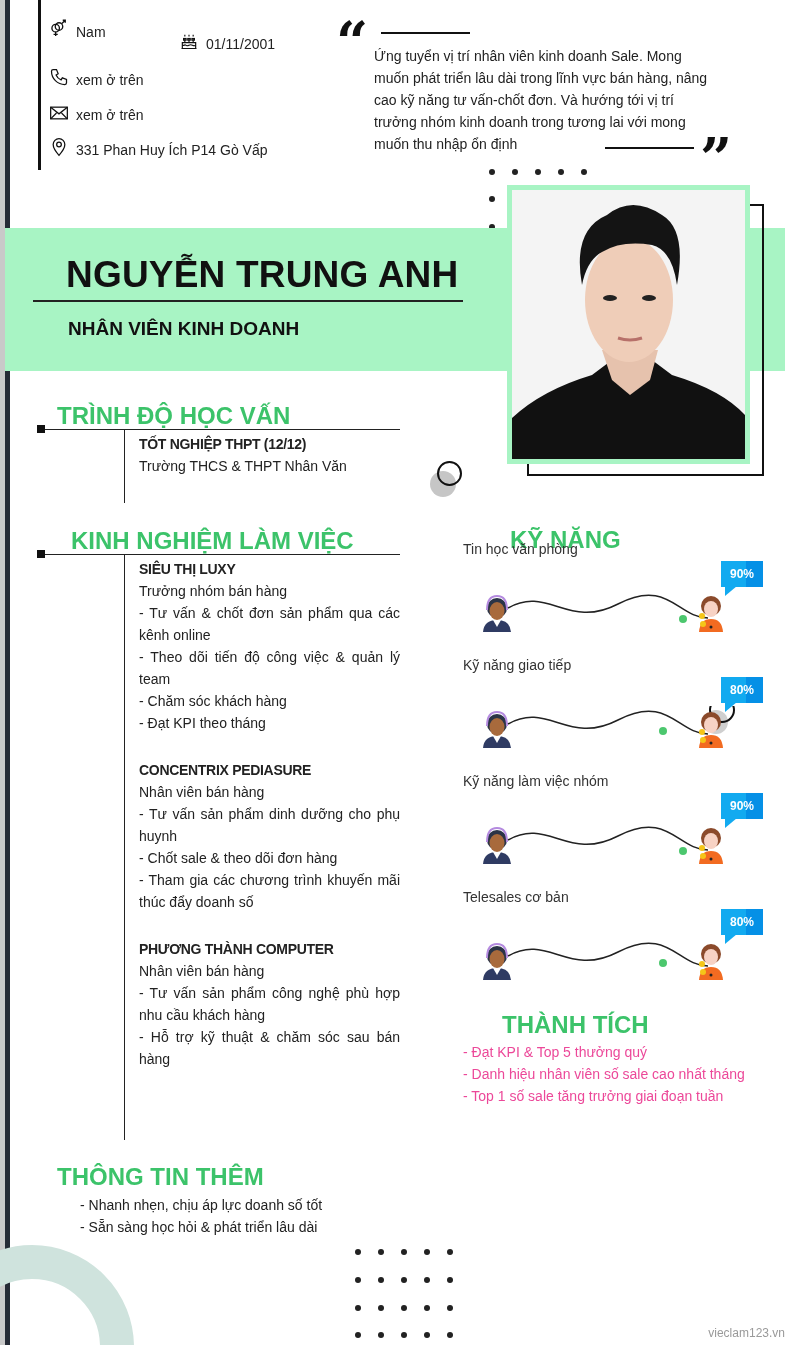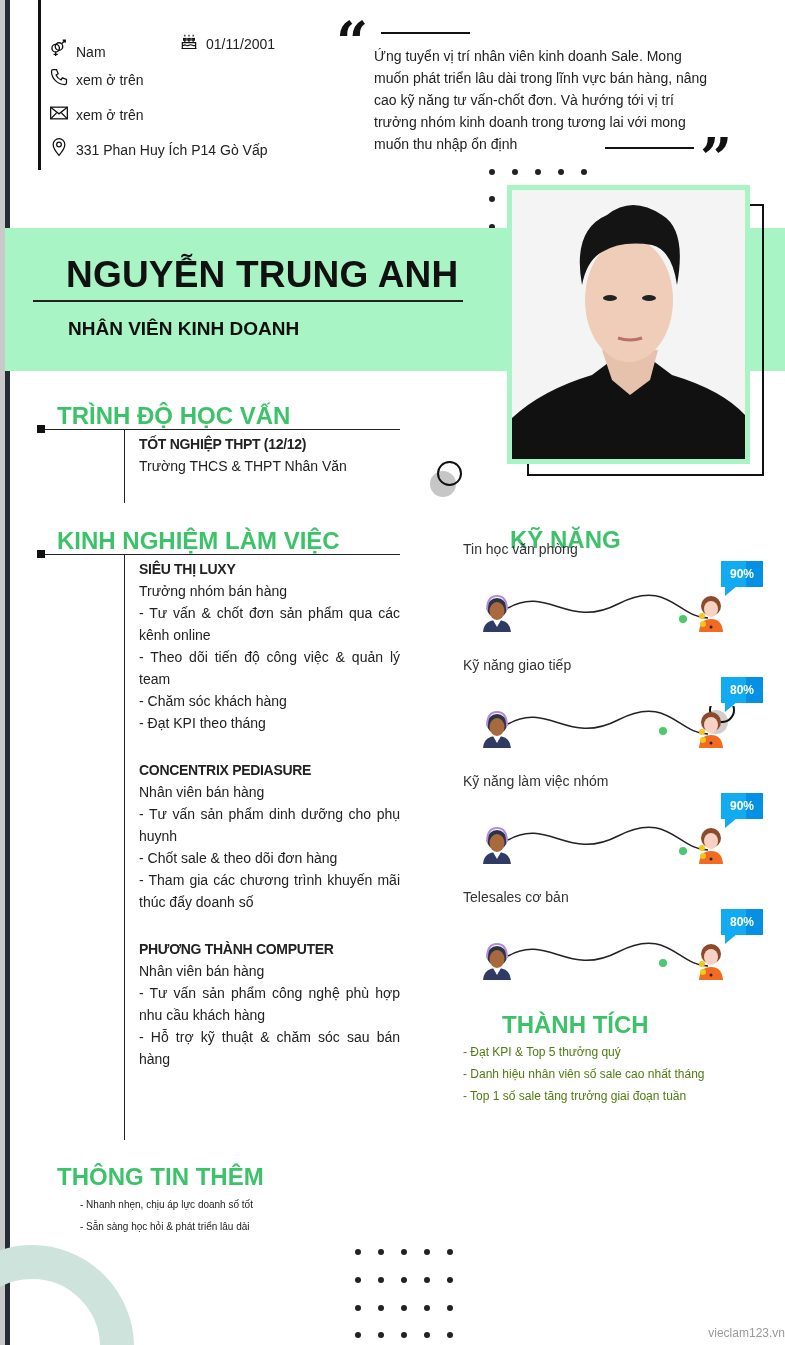--- a/index.html
+++ b/index.html
@@ -44,38 +44,38 @@
 
   .entry { position: absolute; left: 139px; width: 261px; font-size: 14px; line-height: 22px; color: #222; text-align: justify; }
   .entry .ttl { font-weight: bold; letter-spacing: -0.3px; }
 
   
   .skill-label { position: absolute; left: 463px; font-size: 14px; color: #333; }
   .skill-track { position: absolute; left: 478px; width: 300px; height: 60px; }
   .bubble { position: absolute; width: 42px; height: 26px; background: linear-gradient(90deg, #12aaf0 0%, #12aaf0 60%, #0590e6 60%, #0590e6 100%); color: #fff; font-size: 12px; font-weight: bold; display: flex; align-items: center; justify-content: center; }
   .bubble::after { content: ""; position: absolute; left: 4px; bottom: -9px; border-left: 0 solid transparent; border-right: 12px solid transparent; border-top: 10px solid #12aaf0; }
 
-  .ach { position: absolute; left: 463px; font-size: 12px; line-height: 22px; color: #4d7c0f; }
-  .extra { position: absolute; left: 80px; font-size: 10px; line-height: 22px; color: #222; }
+  .ach { position: absolute; left: 463px; font-size: 14px; line-height: 22px; color: #ec4899; }
+  .extra { position: absolute; left: 80px; font-size: 14px; line-height: 22px; color: #222; }
 
   .arc { position: absolute; left: -70px; top: 1245px; width: 204px; height: 204px; border-radius: 50%; border: 34px solid #cfe3dd; }
   .watermark { position: absolute; right: 0; top: 1326px; font-size: 12px; color: #9a9a9a; }
 
   .circ-outline { position: absolute; left: 437px; top: 461px; width: 25px; height: 25px; border-radius: 50%; border: 2px solid #111; }
   .circ-fill { position: absolute; left: 430px; top: 471px; width: 26px; height: 26px; border-radius: 50%; background: #c6c6c6; }
 </style>
 </head>
 <body>
 
 <div class="edge-strip"></div>
 <div class="edge-strip-dark"></div>
 
 <div class="contact-vline"></div>
 
-<div class="contact-row" style="left:48px; top:38px;align-items:center;">
+<div class="contact-row" style="left:48px; top:18px;align-items:center;">
   <span class="ic">
     <svg viewBox="0 0 24 24" fill="none" stroke="#111" stroke-width="1.6">
         <circle cx="8" cy="11" r="4.5"></circle>
         <circle cx="12" cy="9" r="4.5"></circle>
         <path d="M8 15.5v5M5.5 18.5h5M15.5 5.5l4-4M16.5 1.5h3v3"></path>
       </svg>
   </span>
   <span style="margin-top:6px;">Nam</span>
 </div>
 <div class="contact-row" style="left:178px; top:30px;">
@@ -160,21 +160,21 @@
 <div class="sec-rule" style="left:45px; top:429px; width:355px;"></div>
 <div class="sec-vline" style="left:124px; top:430px; height:73px;"></div>
 <div class="entry" style="top:433px;">
   <div class="ttl">TỐT NGHIỆP THPT (12/12)</div>
   <div>Trường THCS &amp; THPT Nhân Văn</div>
 </div>
 
 <div class="circ-fill"></div>
 <div class="circ-outline"></div>
 
-<div class="sec-title" style="left:57px; top:527px;">KINH NGHIỆM LÀM VIỆC</div>
+<div class="sec-title" style="left:71px; top:527px;">KINH NGHIỆM LÀM VIỆC</div>
 <div class="sec-square" style="left:37px; top:550px;"></div>
 <div class="sec-rule" style="left:45px; top:554px; width:355px;"></div>
 <div class="sec-vline" style="left:124px; top:555px; height:585px;"></div>
 
 <div class="entry" style="top:558px;">
   <div class="ttl">SIÊU THỊ LUXY</div>
   <div>Trưởng nhóm bán hàng</div>
   <div>- Tư vấn &amp; chốt đơn sản phẩm qua các kênh online</div>
   <div>- Theo dõi tiến độ công việc &amp; quản lý team</div>
   <div>- Chăm sóc khách hàng</div>

